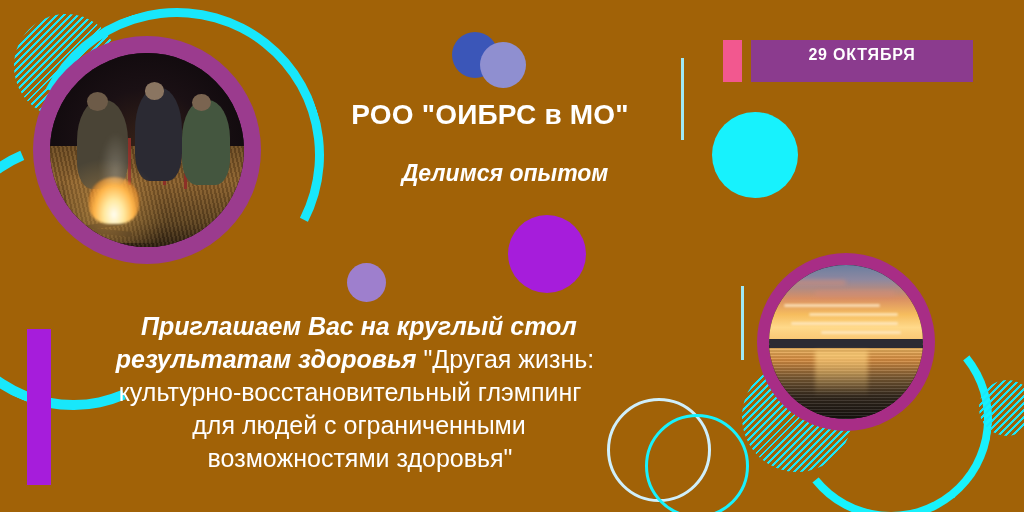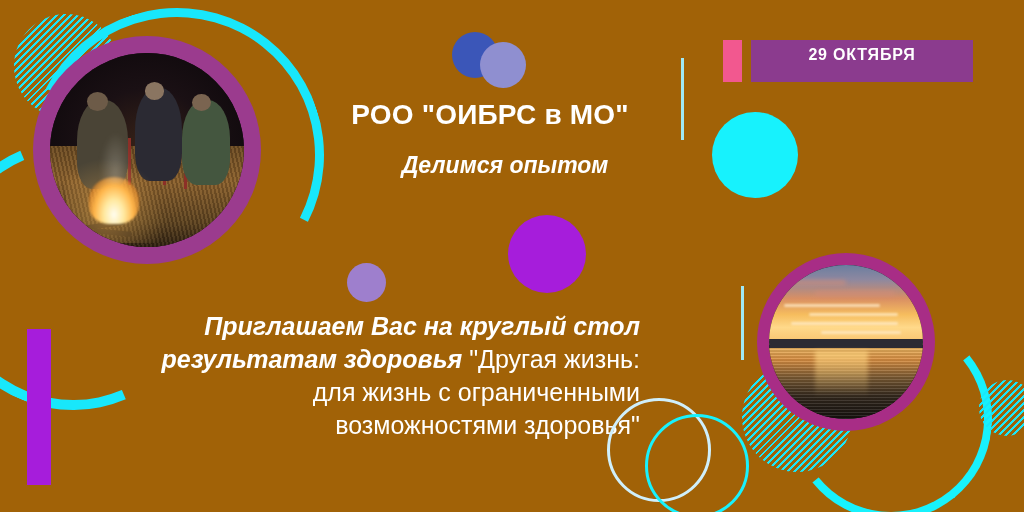--- a/index.html
+++ b/index.html
@@ -215,37 +215,37 @@
     line-height: 1.1;
     margin: 0;
     letter-spacing: .2px;
   }
   #org-tagline {
     color: #ffffff;
     font-weight: bold;
     font-style: italic;
     font-size: 23px;
     line-height: 1.1;
-    margin: 0;
+    margin: 8px;
     padding-top: 22px;
     padding-left: 30px;
   }
 
   
   #left-purple-bar {
     left: 27px; top: 329px;
     width: 24px; height: 156px;
     background: #a61ddb;
   }
 
   
   #body-text {
     left: 60px; top: 310px;
     width: 580px;
-    text-align: right;
+    text-align: center;
     color: #ffffff;
     font-size: 25px;
     line-height: 1.32;
   }
   #body-text .em {
     font-weight: bold;
     font-style: italic;
   }
   #body-text .ln { display: block; }
   #body-text .ln1 { padding-left: 18px; }
@@ -388,21 +388,22 @@
 
   <div class="deco" id="left-purple-bar"></div>
 
   <div class="deco" id="body-text">
     <span class="ln ln1">
       <span class="em">Приглашаем Вас на круглый стол</span>
     </span>
     <span class="ln ln2">
       <span class="em">результатам здоровья</span><span> "Другая жизнь:</span>
     </span>
-    <span class="ln ln4">для жизнь с ограниченными</span>
+    <span class="ln ln3">культурно-восстановительный глэмпинг</span>
+    <span class="ln ln4">для людей с ограниченными</span>
     <span class="ln ln5">возможностями здоровья"</span>
   </div>
 
   <div class="deco" id="ring-pale"></div>
   <div class="deco" id="ring-cyan"></div>
 
   <div class="deco circle stripes-cy" id="br-stripe-circle"></div>
   <div class="deco" id="br-arc"></div>
 
   <div class="deco" id="photo-sunset-ring">

